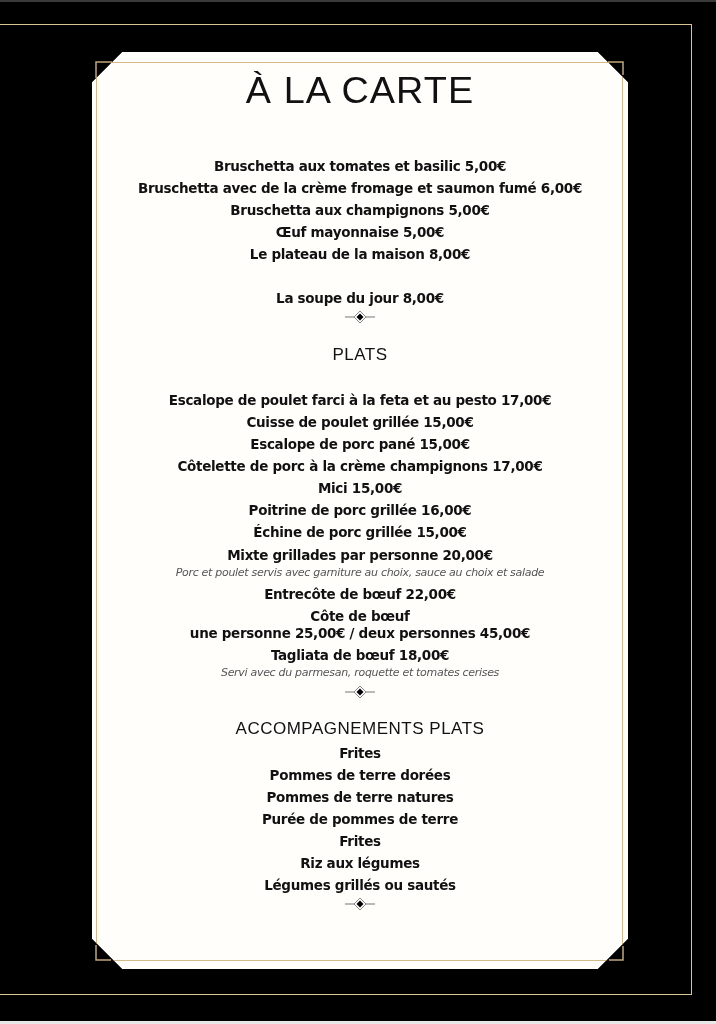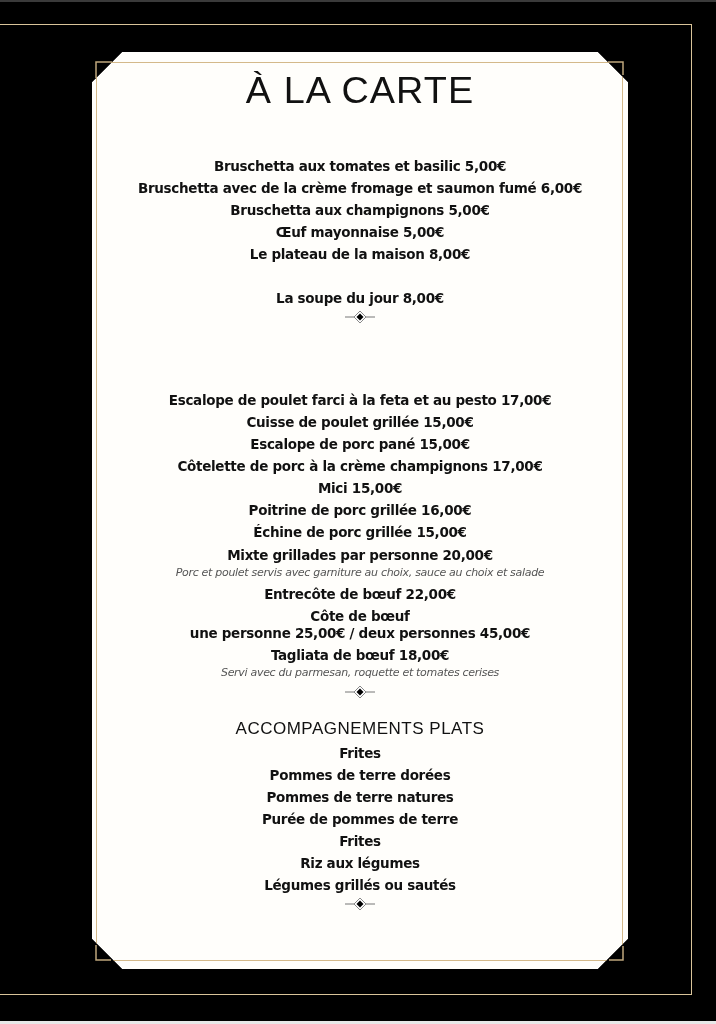--- a/index.html
+++ b/index.html
@@ -121,20 +121,21 @@
   <div class="item" style="top:163px">Bruschetta aux champignons 5,00€</div>
   <div class="item" style="top:185px">Œuf mayonnaise 5,00€</div>
   <div class="item" style="top:207px">Le plateau de la maison 8,00€</div>
   <div class="item" style="top:251px">La soupe du jour 8,00€</div>
   <svg class="divider" style="top:273px" viewBox="0 0 30 12">
     <line x1="0" y1="6" x2="30" y2="6" stroke="#777" stroke-width="1"></line>
     <polygon points="15,0 21,6 15,12 9,6" fill="#fff" stroke="#888" stroke-width="1"></polygon>
     <polygon points="15,2.5 18.5,6 15,9.5 11.5,6" fill="#000"></polygon>
   </svg>
 
+  <div class="section-title" style="top:307px">PLATS</div>
   <div class="item" style="top:353px">Escalope de poulet farci à la feta et au pesto 17,00€</div>
   <div class="item" style="top:375px">Cuisse de poulet grillée 15,00€</div>
   <div class="item" style="top:397px">Escalope de porc pané 15,00€</div>
   <div class="item" style="top:419px">Côtelette de porc à la crème champignons 17,00€</div>
   <div class="item" style="top:441px">Mici 15,00€</div>
   <div class="item" style="top:463px">Poitrine de porc grillée 16,00€</div>
   <div class="item" style="top:485px">Échine de porc grillée 15,00€</div>
   <div class="item" style="top:508px">Mixte grillades par personne 20,00€</div>
   <div class="note" style="top:528px">Porc et poulet servis avec garniture au choix, sauce au choix et salade</div>
   <div class="item" style="top:547px">Entrecôte de bœuf 22,00€</div>

